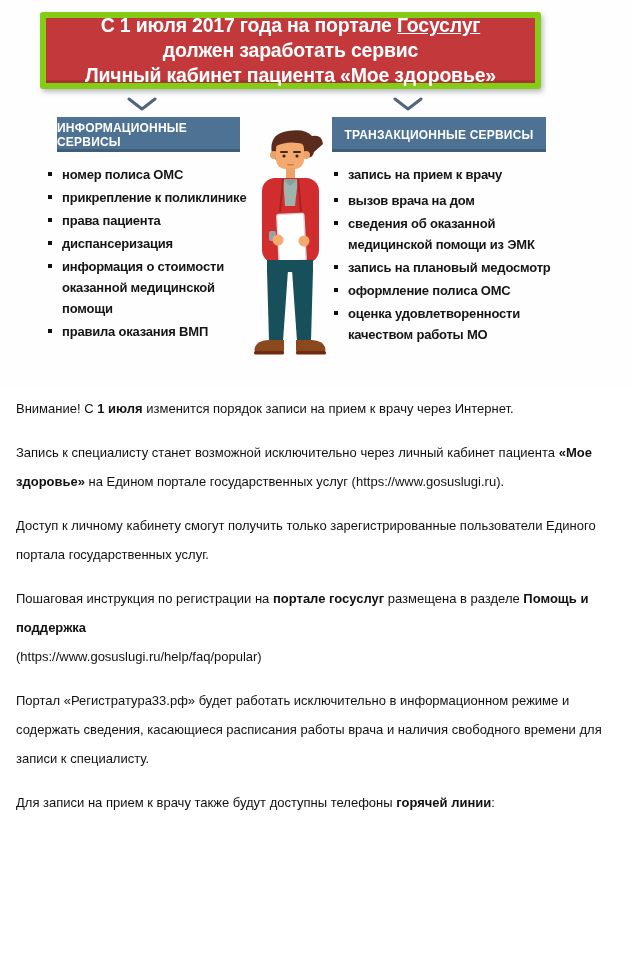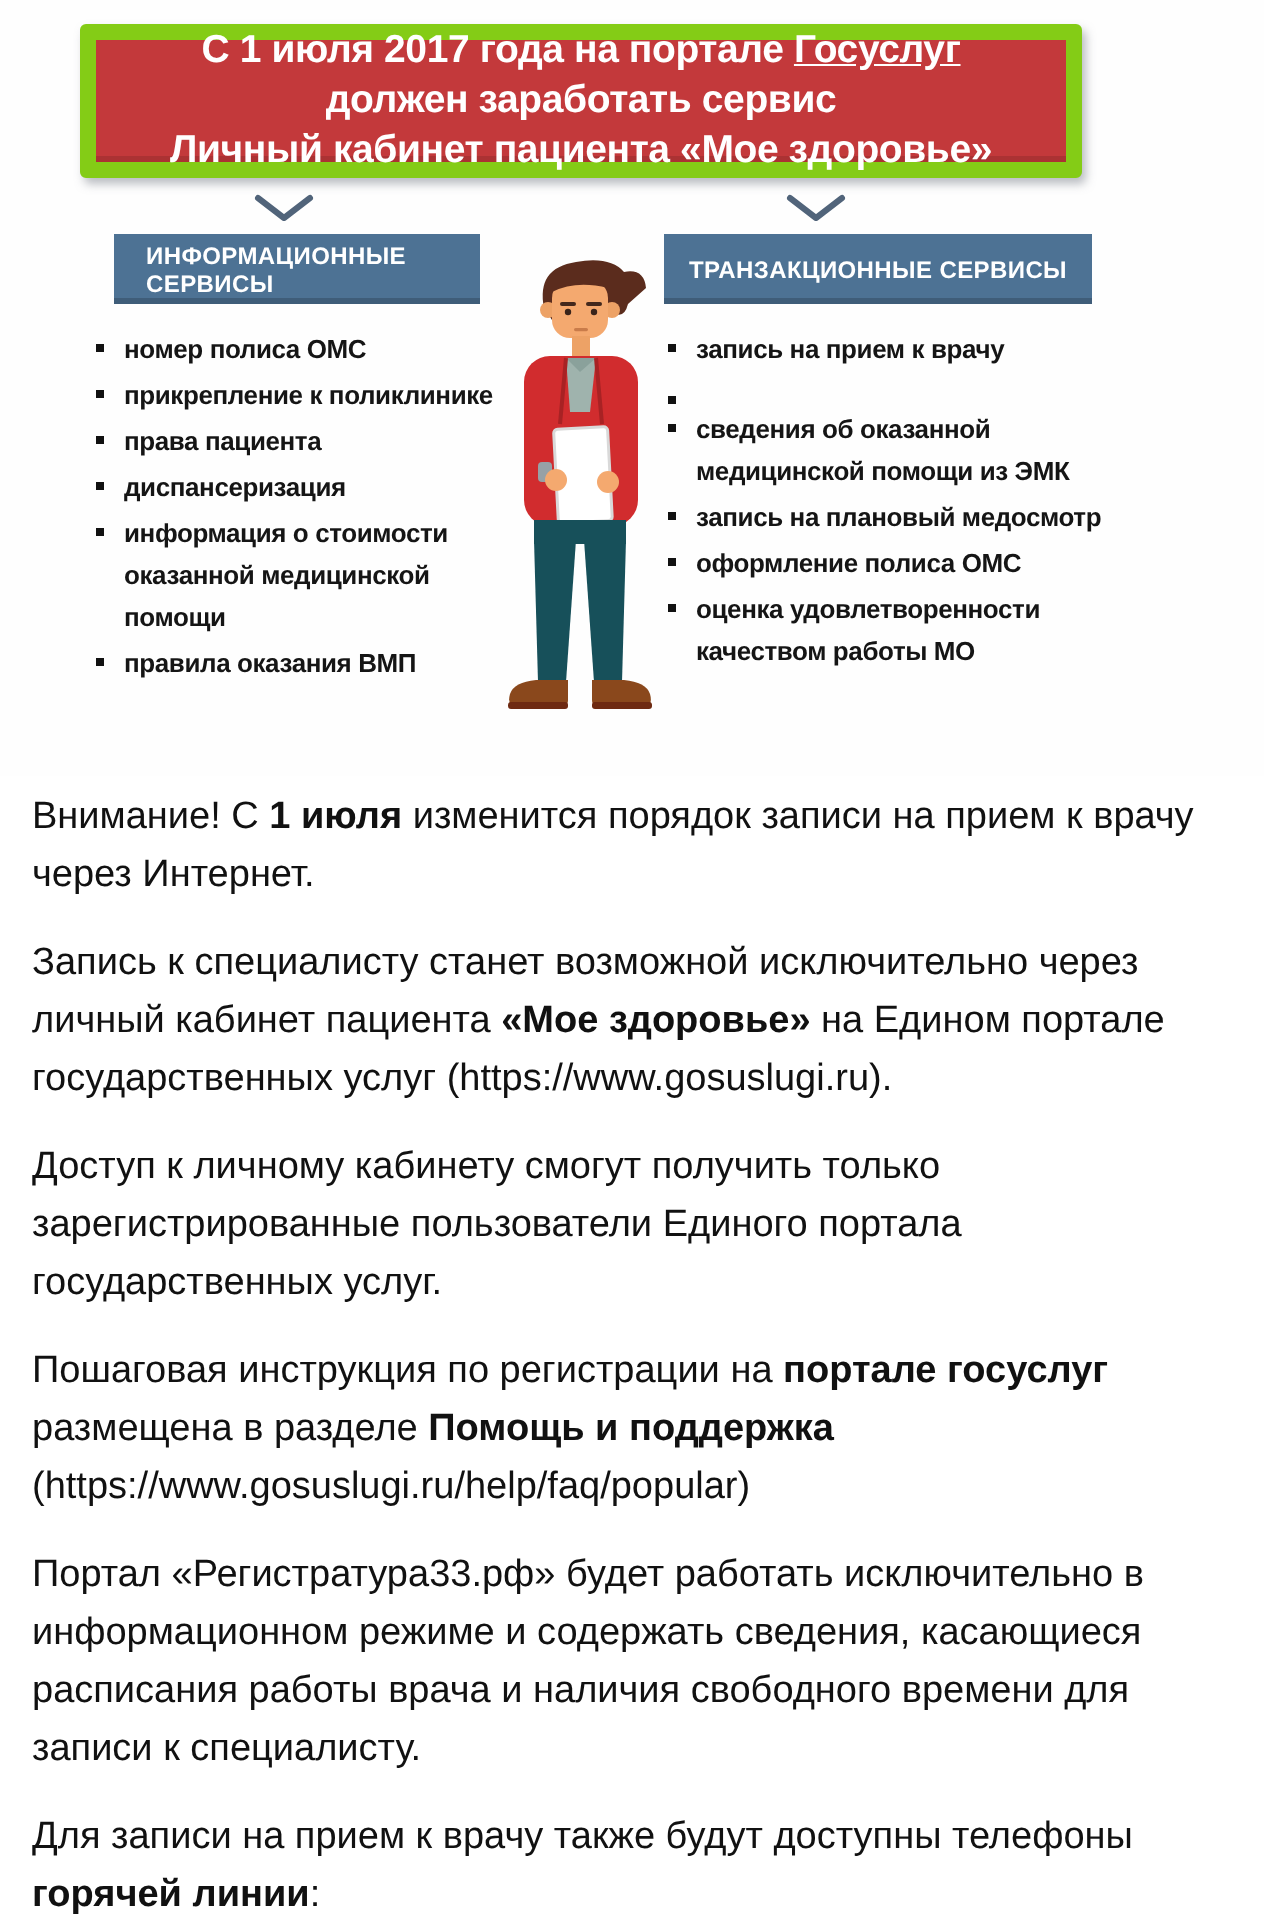--- a/index.html
+++ b/index.html
@@ -4,51 +4,51 @@
 <style>
   html,body{margin:0;padding:0;}
   body{
     width:632px;height:960px;background:#ffffff;overflow:hidden;
     font-family:"Liberation Sans","DejaVu Sans",sans-serif;color:#1a1a1a;
   }
   
   .slide{position:relative;width:632px;height:388px;background:#fefefe;}
   .banner{
     position:absolute;left:40px;top:12px;width:501px;height:77px;box-sizing:border-box;
-    background:#c3393b;border:8px solid #84cc16;border-radius:3px;
+    background:#c3393b;border:6px solid #84cc16;border-radius:3px;
     box-shadow:2px 3px 5px rgba(120,125,135,.5), inset 0 -3px 0 rgba(0,0,0,.12);
     display:flex;flex-direction:column;justify-content:center;align-items:center;
     color:#fff;font-weight:bold;font-size:19.5px;line-height:25px;text-align:center;
     letter-spacing:-0.2px;
   }
   .banner .u{text-decoration:underline;}
   .chev{position:absolute;width:30px;height:15px;}
   .chev.left{left:127px;top:97px;}
   .chev.right{left:393px;top:97px;}
   .svc-header{
     position:absolute;top:117px;height:35px;box-sizing:border-box;
     background:#4d7294;box-shadow:inset 0 -3px 0 rgba(0,0,0,.18);
     display:flex;align-items:center;justify-content:center;
     color:#fff;font-weight:bold;font-size:12px;letter-spacing:0.2px;
   }
-  .svc-header.info{left:57px;width:183px;padding-left:16px;}
+  .svc-header.info{left:57px;width:183px;}
   .svc-header.trans{left:332px;width:214px;}
   .svc-list{position:absolute;top:164px;}
   .svc-list.info{left:46px;width:228px;}
   .svc-list.trans{left:332px;width:238px;}
   .li{display:flex;align-items:flex-start;margin:0 0 2px 0;}
   .bullet{flex:0 0 auto;width:4px;height:4px;background:#111;margin:8px 10px 0 2px;}
   .li-text{
     font-weight:bold;font-size:13px;line-height:21px;letter-spacing:-0.2px;
     white-space:pre-line;color:#151515;
   }
   .person{position:absolute;left:250px;top:128px;width:80px;height:236px;}
   
   .article{padding:6px 16px 0 16px;width:600px;box-sizing:content-box;}
-  .article p{margin:0 0 15px 0;font-size:19px;line-height:29px;color:#111;}
+  .article p{margin:0 0 15px 0;font-size:13px;line-height:29px;color:#111;}
   .article .b{font-weight:bold;}
 </style>
 </head>
 <body>
 
 <div class="slide">
 
   <div class="banner">
     <div><span>С 1 июля 2017 года на портале </span><span class="u">Госуслуг</span></div>
     <div>должен заработать сервис</div>
@@ -94,20 +94,21 @@
       </div>
   </div>
 
   <div class="svc-list trans">
     <div class="li">
         <span class="bullet"></span>
         <span class="li-text">запись на прием к врачу</span>
       </div>
     <div class="li" style="margin-top:5px">
         <span class="bullet"></span>
+        <span class="li-text">вызов врача на дом</span>
       </div>
     <div class="li">
         <span class="bullet"></span>
         <span class="li-text">сведения об оказанной
 медицинской помощи из ЭМК</span>
       </div>
     <div class="li">
         <span class="bullet"></span>
         <span class="li-text">запись на плановый медосмотр</span>
       </div>

